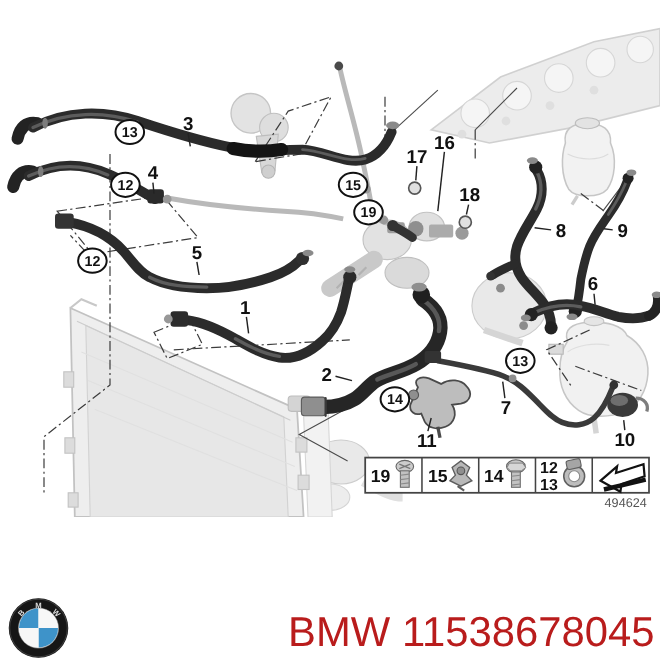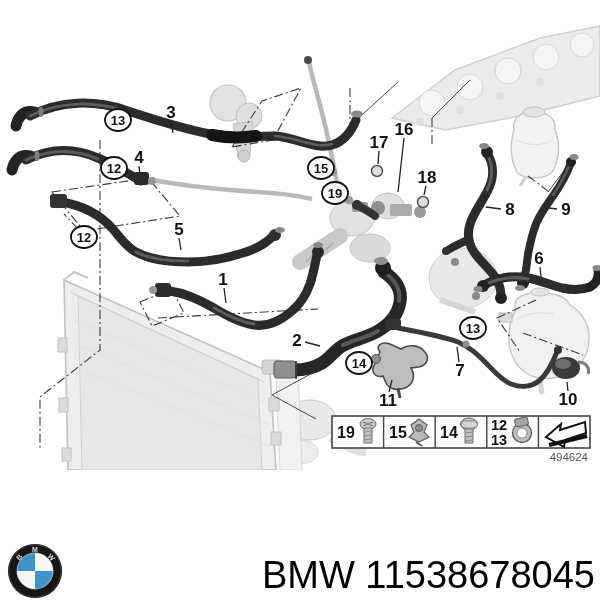--- a/index.html
+++ b/index.html
@@ -4,21 +4,21 @@
 <style>
   html,body{margin:0;padding:0;}
   body{
     width:600px;height:600px;background:#ffffff;overflow:hidden;position:relative;
     font-family:"Liberation Sans", sans-serif;
   }
   #stage{position:absolute;left:0;top:0;width:600px;height:600px;background:#fff;}
   svg text{user-select:none;}
   .callout{font-family:"Liberation Sans",sans-serif;font-weight:bold;fill:#111;}
   .footer-text{
-    position:absolute;right:5px;top:554px;font-size:38px;color:#000000;
+    position:absolute;right:5px;top:554px;font-size:38px;color:#b91c1c;
     font-family:"Liberation Sans",sans-serif;letter-spacing:0px;white-space:nowrap;
   }
   .footer-text span{padding:0;}
 </style>
 </head>
 <body>
 
 <div id="stage">
 
 <svg width="600" height="470" viewBox="0 0 600 470">

